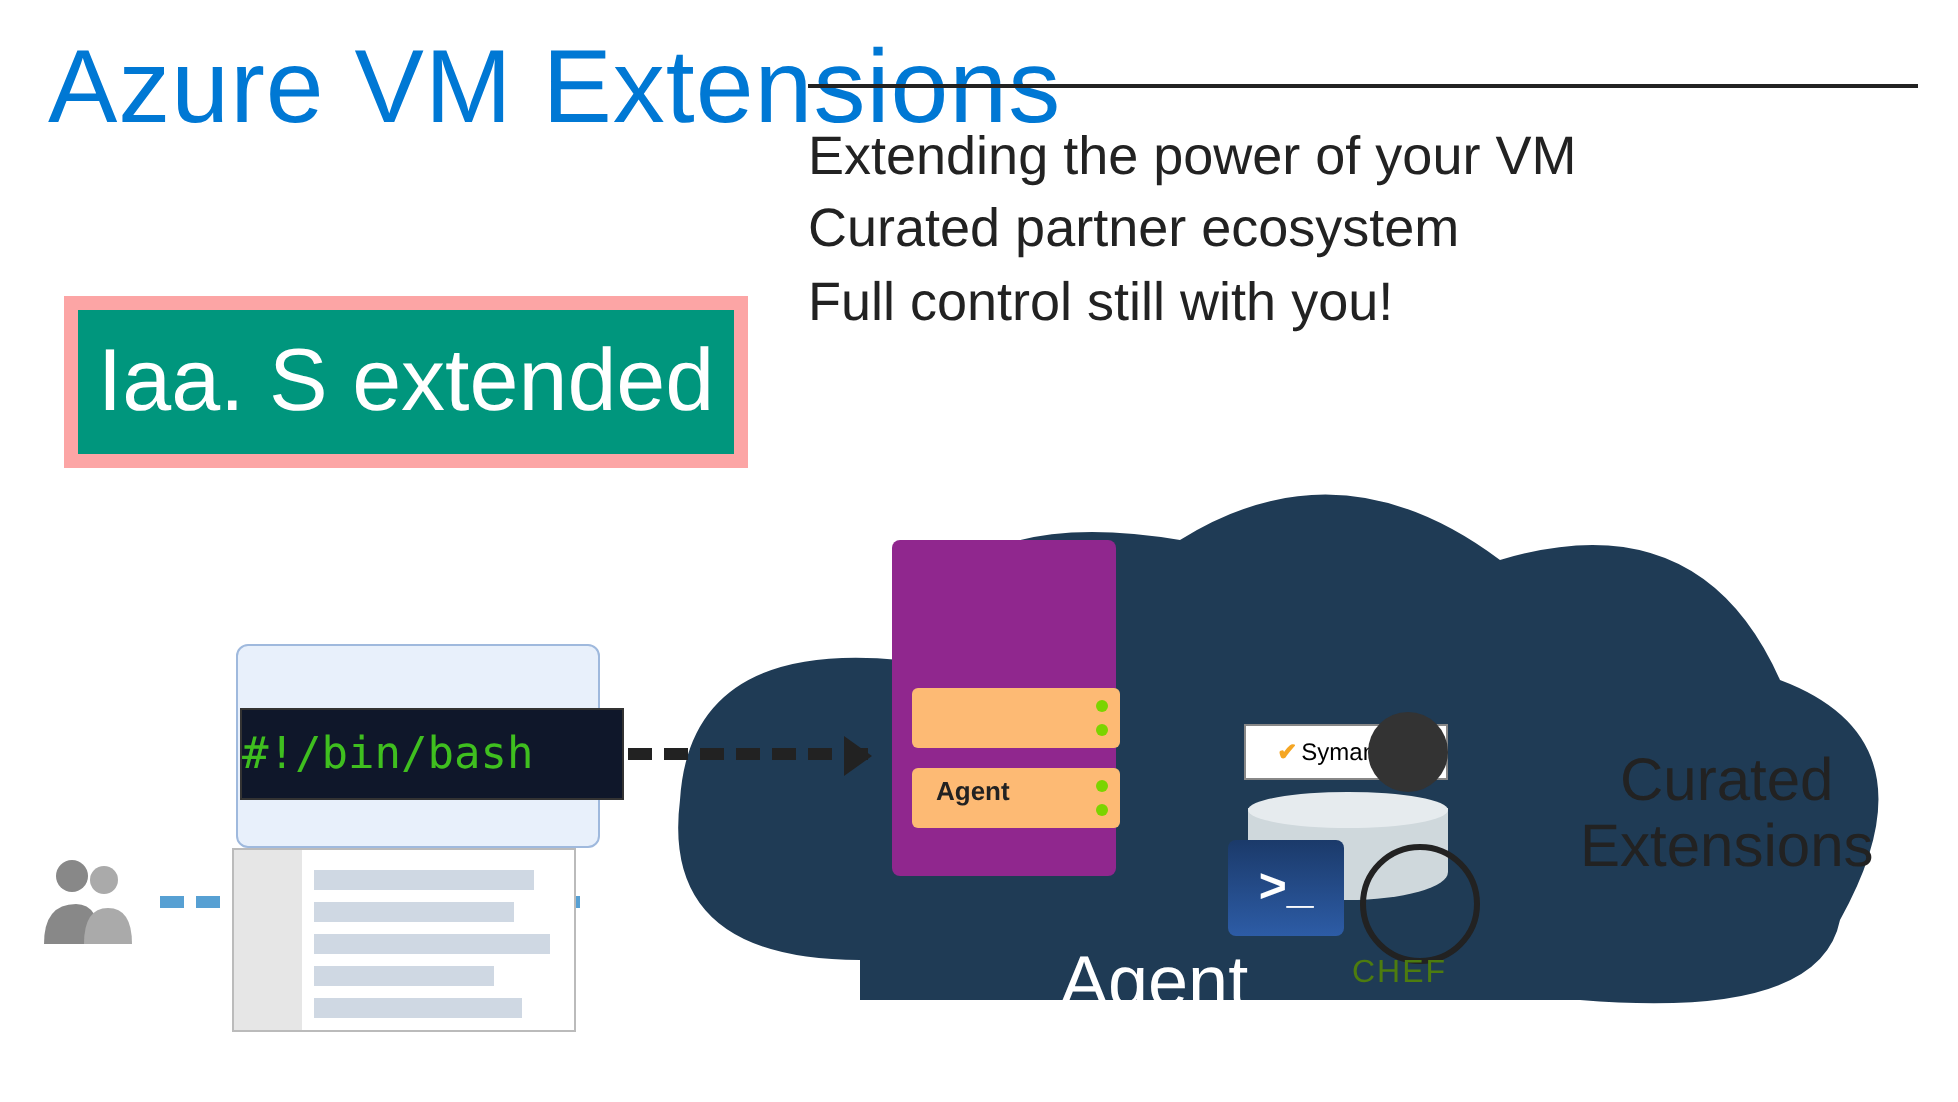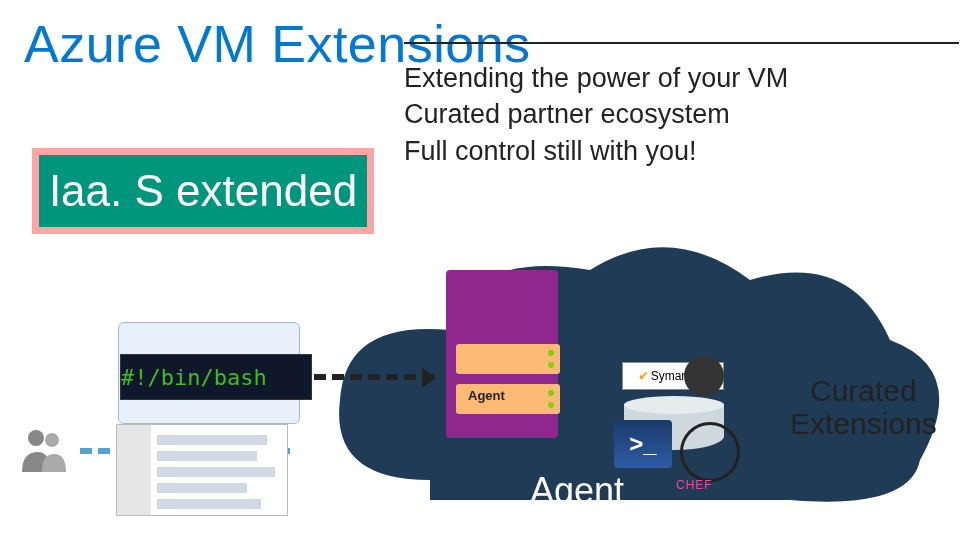--- a/index.html
+++ b/index.html
@@ -23,21 +23,21 @@
 .arrow-bash::after{content:"";position:absolute;right:-2px;top:-12px;border-left:14px solid #222;border-top:10px solid transparent;border-bottom:10px solid transparent}
 .portal-thumb{position:absolute;left:116px;top:424px;width:170px;height:90px;background:#fff;border:1px solid #bbb}
 .portal-thumb .side{position:absolute;left:0;top:0;width:34px;height:100%;background:#e6e6e6}
 .portal-thumb .row{position:absolute;left:40px;height:10px;background:#cfd8e3}
 .azure-label{position:absolute;left:530px;top:470px;font-size:36px;color:#fff;font-weight:400}
 .curated{position:absolute;left:790px;top:374px;font-size:30px;color:#222;text-align:center;line-height:1.1;font-weight:400}
 .sym-box{position:absolute;left:622px;top:362px;width:100px;height:26px;background:#fff;border:1px solid #888;font-size:12px;display:flex;align-items:center;justify-content:center}
 .sym-box .chk{color:#f5a623;margin-right:2px;font-weight:700}
 .ps-box{position:absolute;left:614px;top:420px;width:58px;height:48px;background:linear-gradient(#1b3a6a,#2d5ca6);border-radius:4px;color:#fff;display:flex;align-items:center;justify-content:center;font-weight:700;font-size:24px}
 .chef-box{position:absolute;left:680px;top:422px;width:54px;height:54px;border:3px solid #222;border-radius:50%;display:flex;align-items:center;justify-content:center;color:#f5793a;font-weight:700;font-size:10px}
-.chef-label{position:absolute;left:676px;top:478px;font-size:12px;color:#ec4899;letter-spacing:1px}
+.chef-label{position:absolute;left:676px;top:478px;font-size:16px;color:#4d7c0f;letter-spacing:1px}
 .octo{position:absolute;left:684px;top:356px;width:40px;height:40px;border-radius:50%;background:#333}
 .cyl{position:absolute;left:624px;top:396px;width:100px;height:62px}
 .cyl .body{position:absolute;left:0;top:8px;width:100px;height:46px;background:#cfd8dc;border-radius:0 0 50px 50px/0 0 14px 14px}
 .cyl .top{position:absolute;left:0;top:0;width:100px;height:18px;background:#e6ebee;border-radius:50%}
 </style>
 </head>
 <body>
 
 <div class="slide">
 

